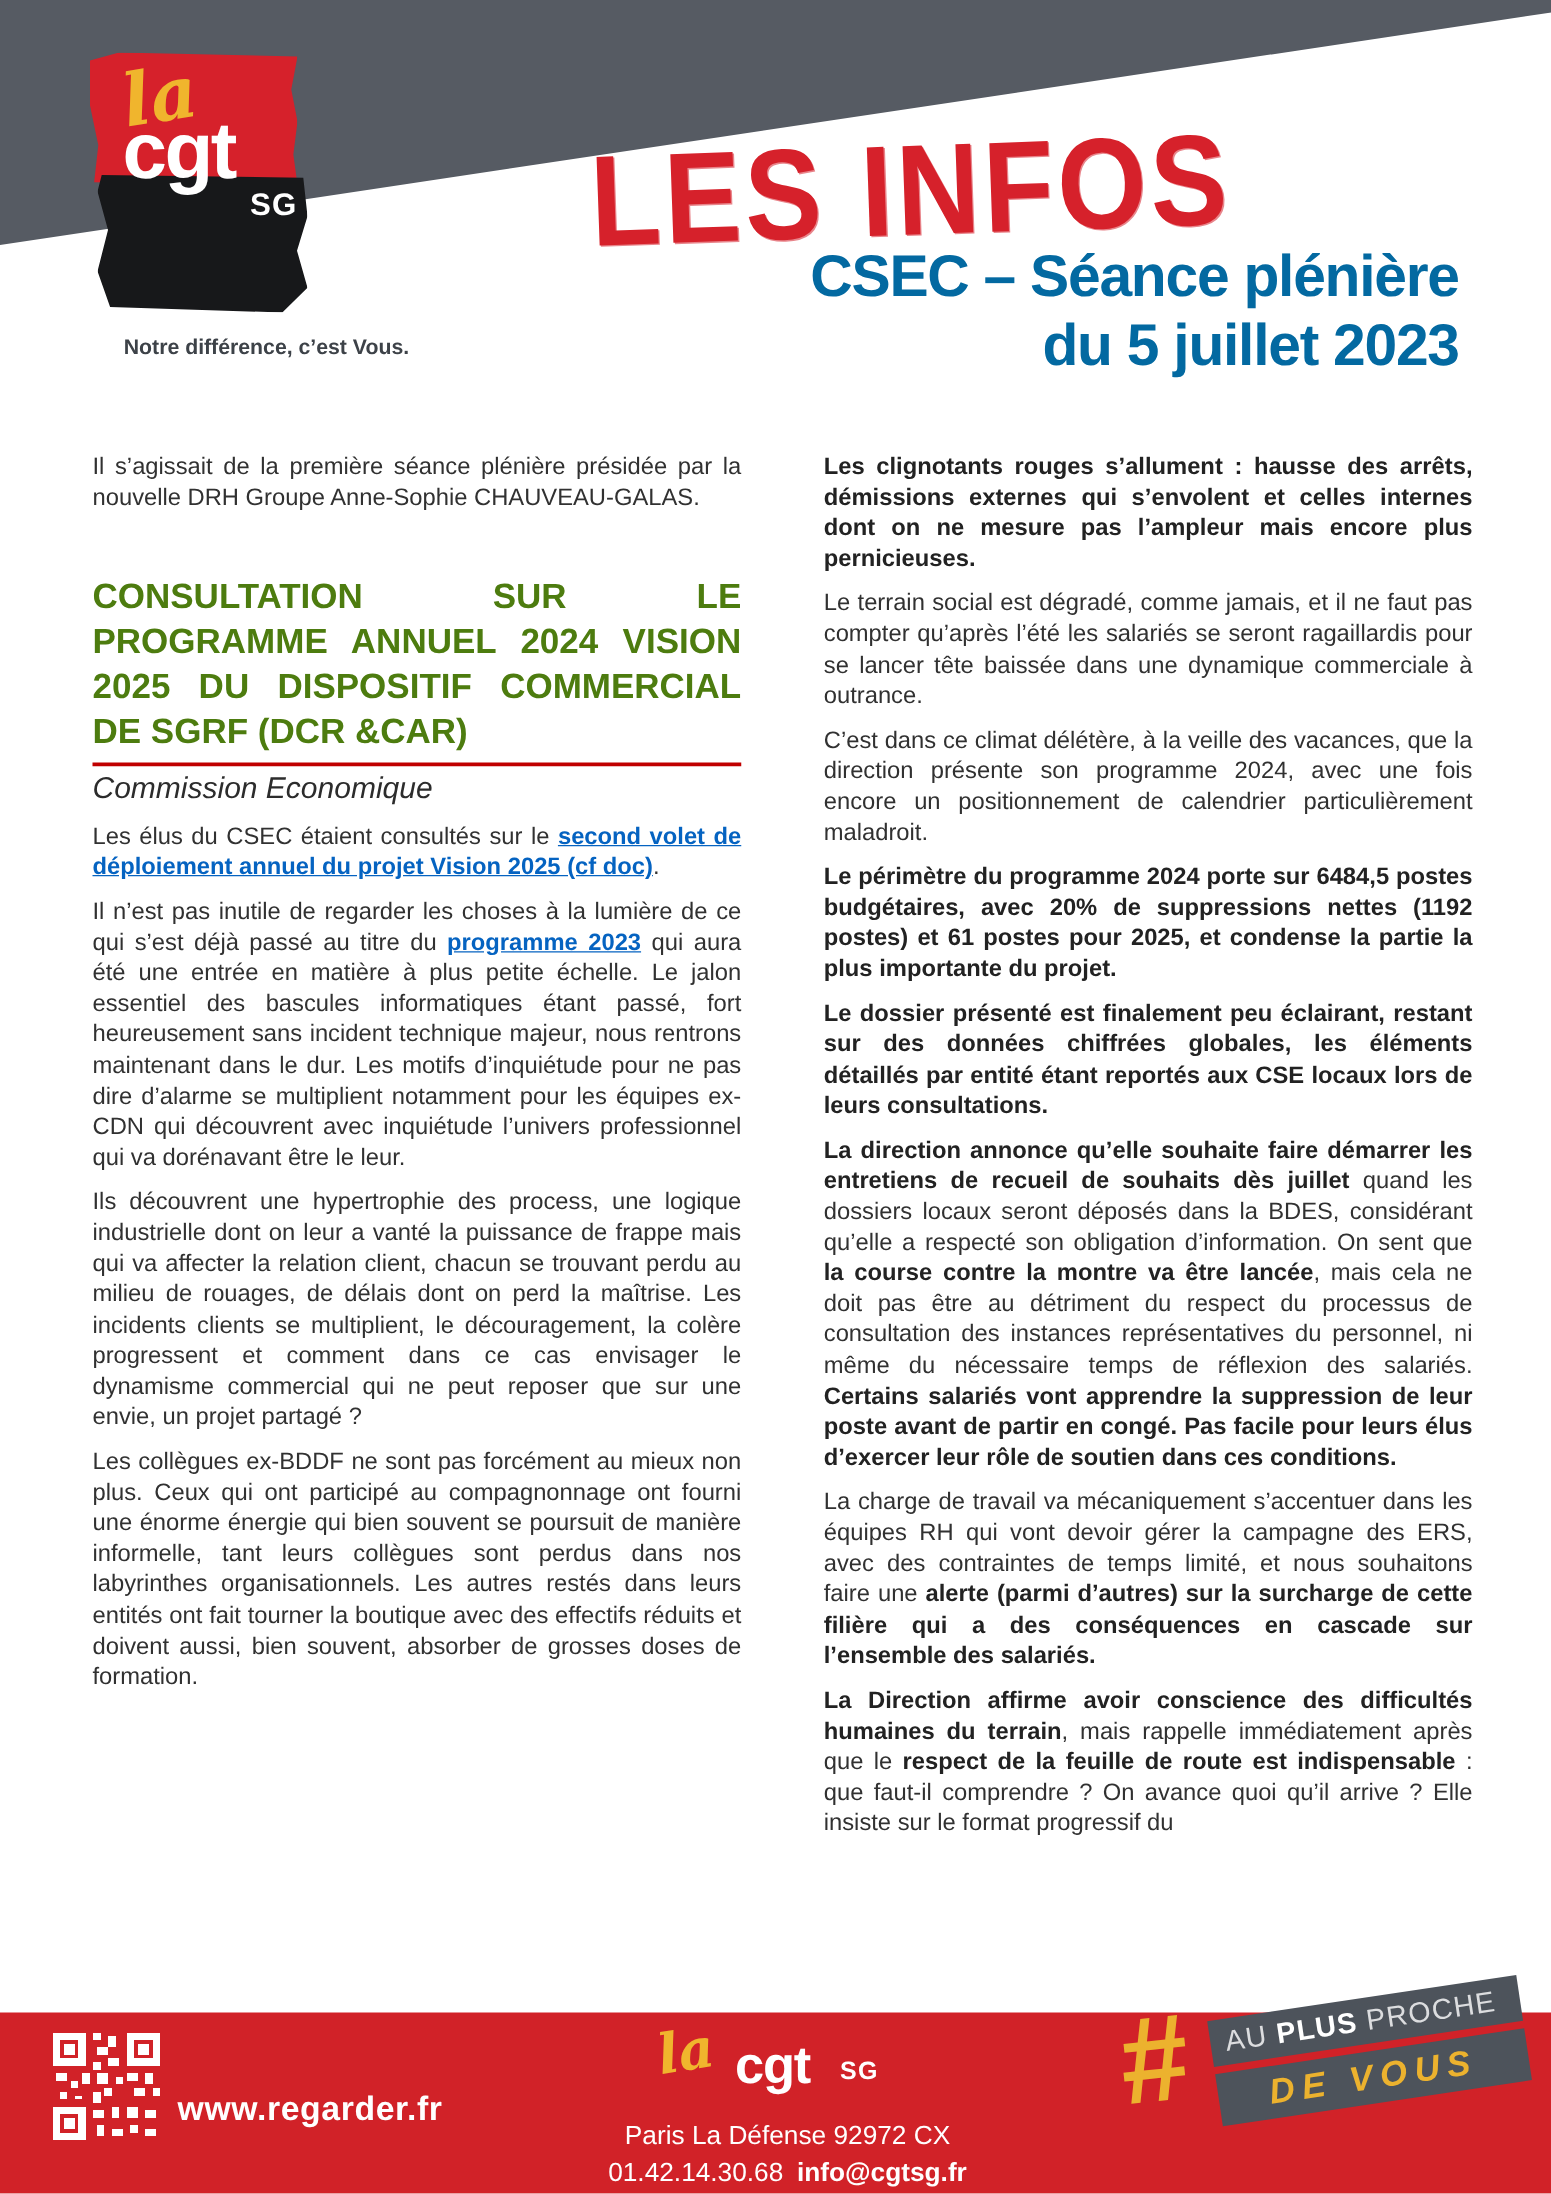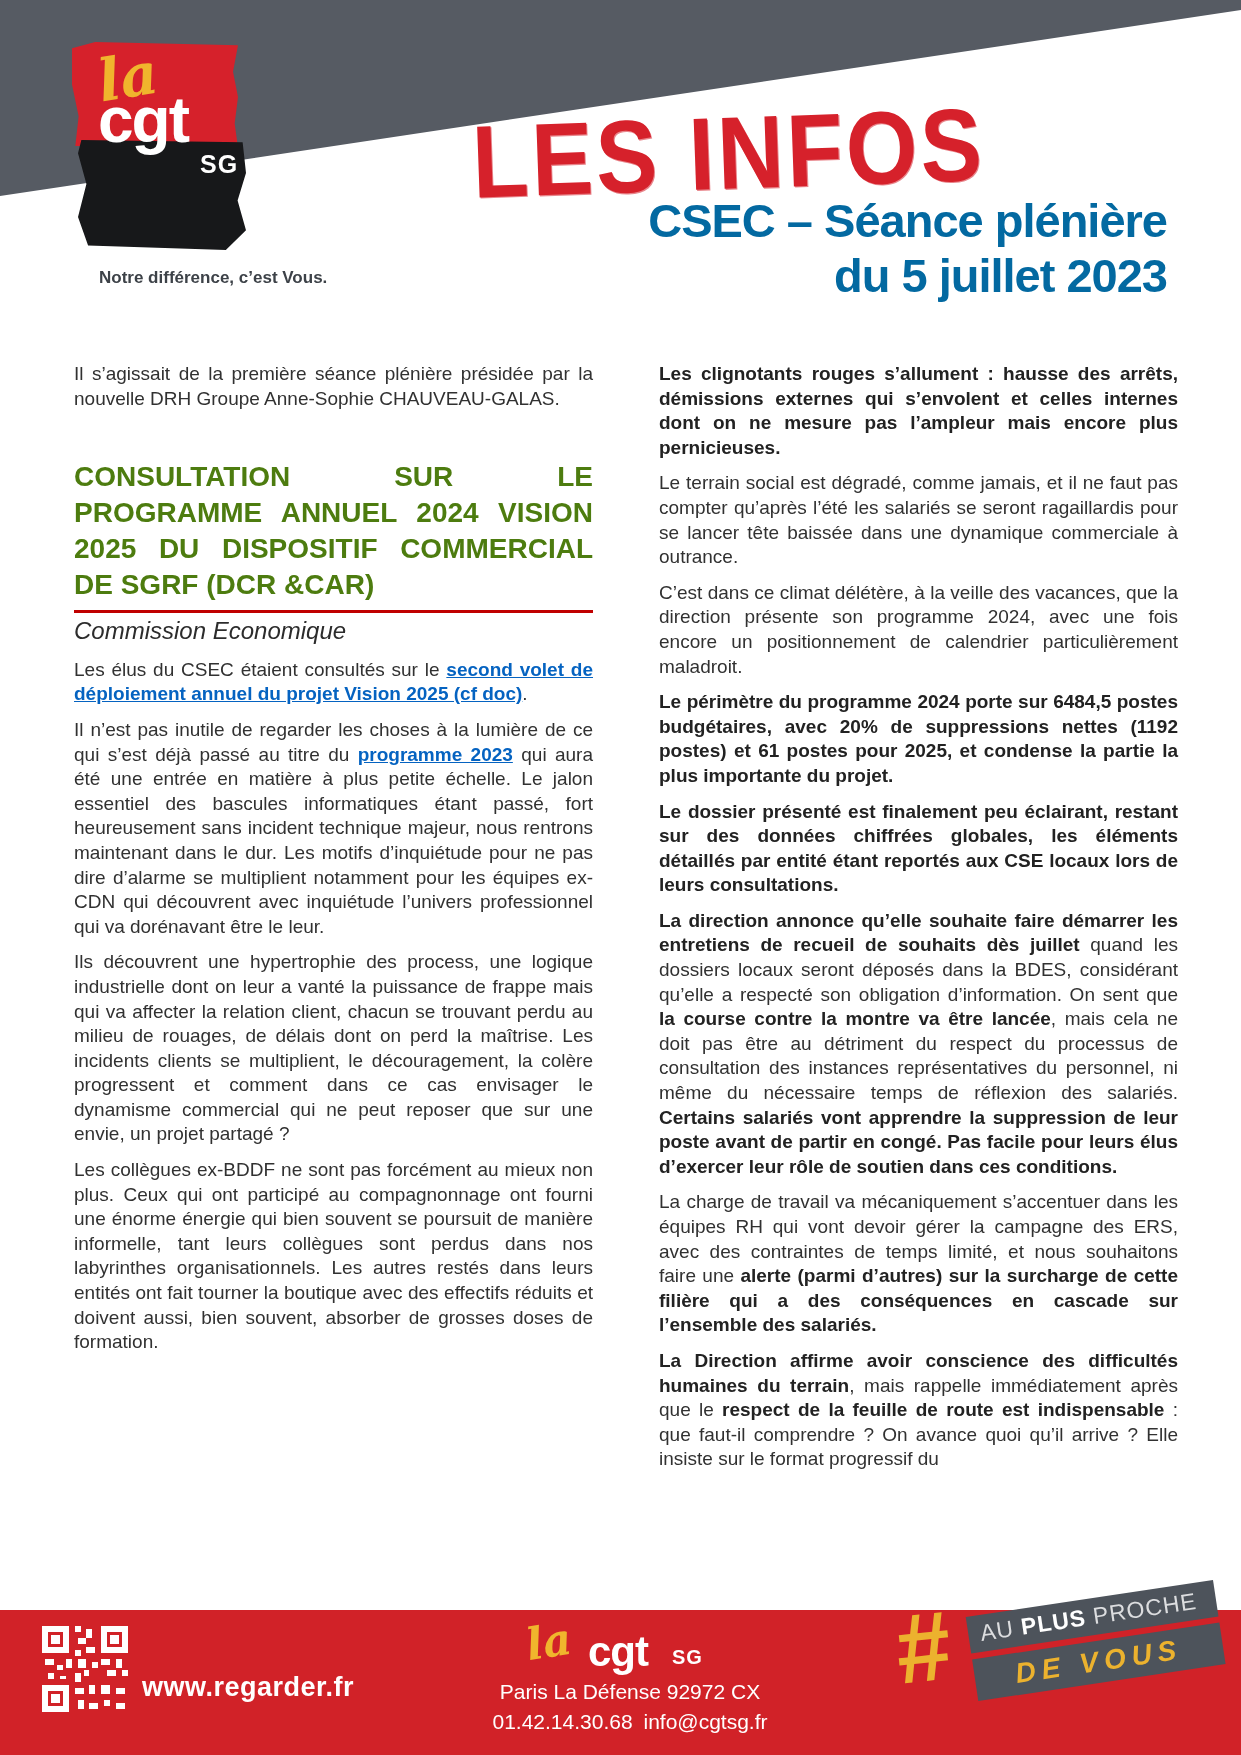--- a/index.html
+++ b/index.html
@@ -52,24 +52,24 @@
   
   .footer{position:absolute;left:0;bottom:0;width:1241px;height:145px;background:var(--footer-red);}
   .qr{position:absolute;left:42px;top:13px;width:86px;height:92px;}
   .website{position:absolute;left:142px;top:62px;color:#fff;font-size:27px;font-weight:700;letter-spacing:.5px;}
   .f-center{position:absolute;left:440px;top:10px;width:380px;text-align:center;color:#fff;}
   .f-logo{position:relative;height:58px;}
   .f-la{position:absolute;left:86px;top:-4px;font-family:"DejaVu Serif",serif;font-style:italic;font-weight:700;
     font-size:44px;color:#f0b52d;transform:rotate(-9deg);}
   .f-cgt{position:absolute;left:148px;top:8px;font-size:42px;font-weight:700;color:#fff;letter-spacing:-1px;}
   .f-sg{position:absolute;left:232px;top:26px;font-size:20px;font-weight:700;color:#fff;letter-spacing:1px;}
-  .f-address{font-size:21px;font-weight:400;margin-top:2px;color:#fff;}
+  .f-address{font-size:21px;font-weight:400;margin-top:19px;color:#fff;}
   .f-contact{font-size:21px;margin-top:6px;color:#fff;}
   .f-phone{font-weight:400;margin-right:5px;}
-  .f-email{font-weight:400;}
+  .f-email{font-weight:700;}
   .hash{position:absolute;left:896px;top:-12px;color:var(--yellow);font-size:98px;font-weight:700;
     transform:rotate(-6deg);line-height:1;}
   .hash-banner{position:absolute;right:28px;top:-30px;transform:rotate(-8.5deg);transform-origin:right top;width:250px;}
   .strip{background:var(--banner-gray);padding:5px 12px;white-space:nowrap;}
   .strip-1{font-size:23px;letter-spacing:1px;}
   .strip-gap{height:6px;}
   .strip-2{text-align:center;color:var(--yellow);font-size:28px;font-weight:700;letter-spacing:6px;
     font-style:italic;}
   .run-lt{color:#dcdddf;font-weight:400;}
   .run-bw{color:#fff;font-weight:700;}

